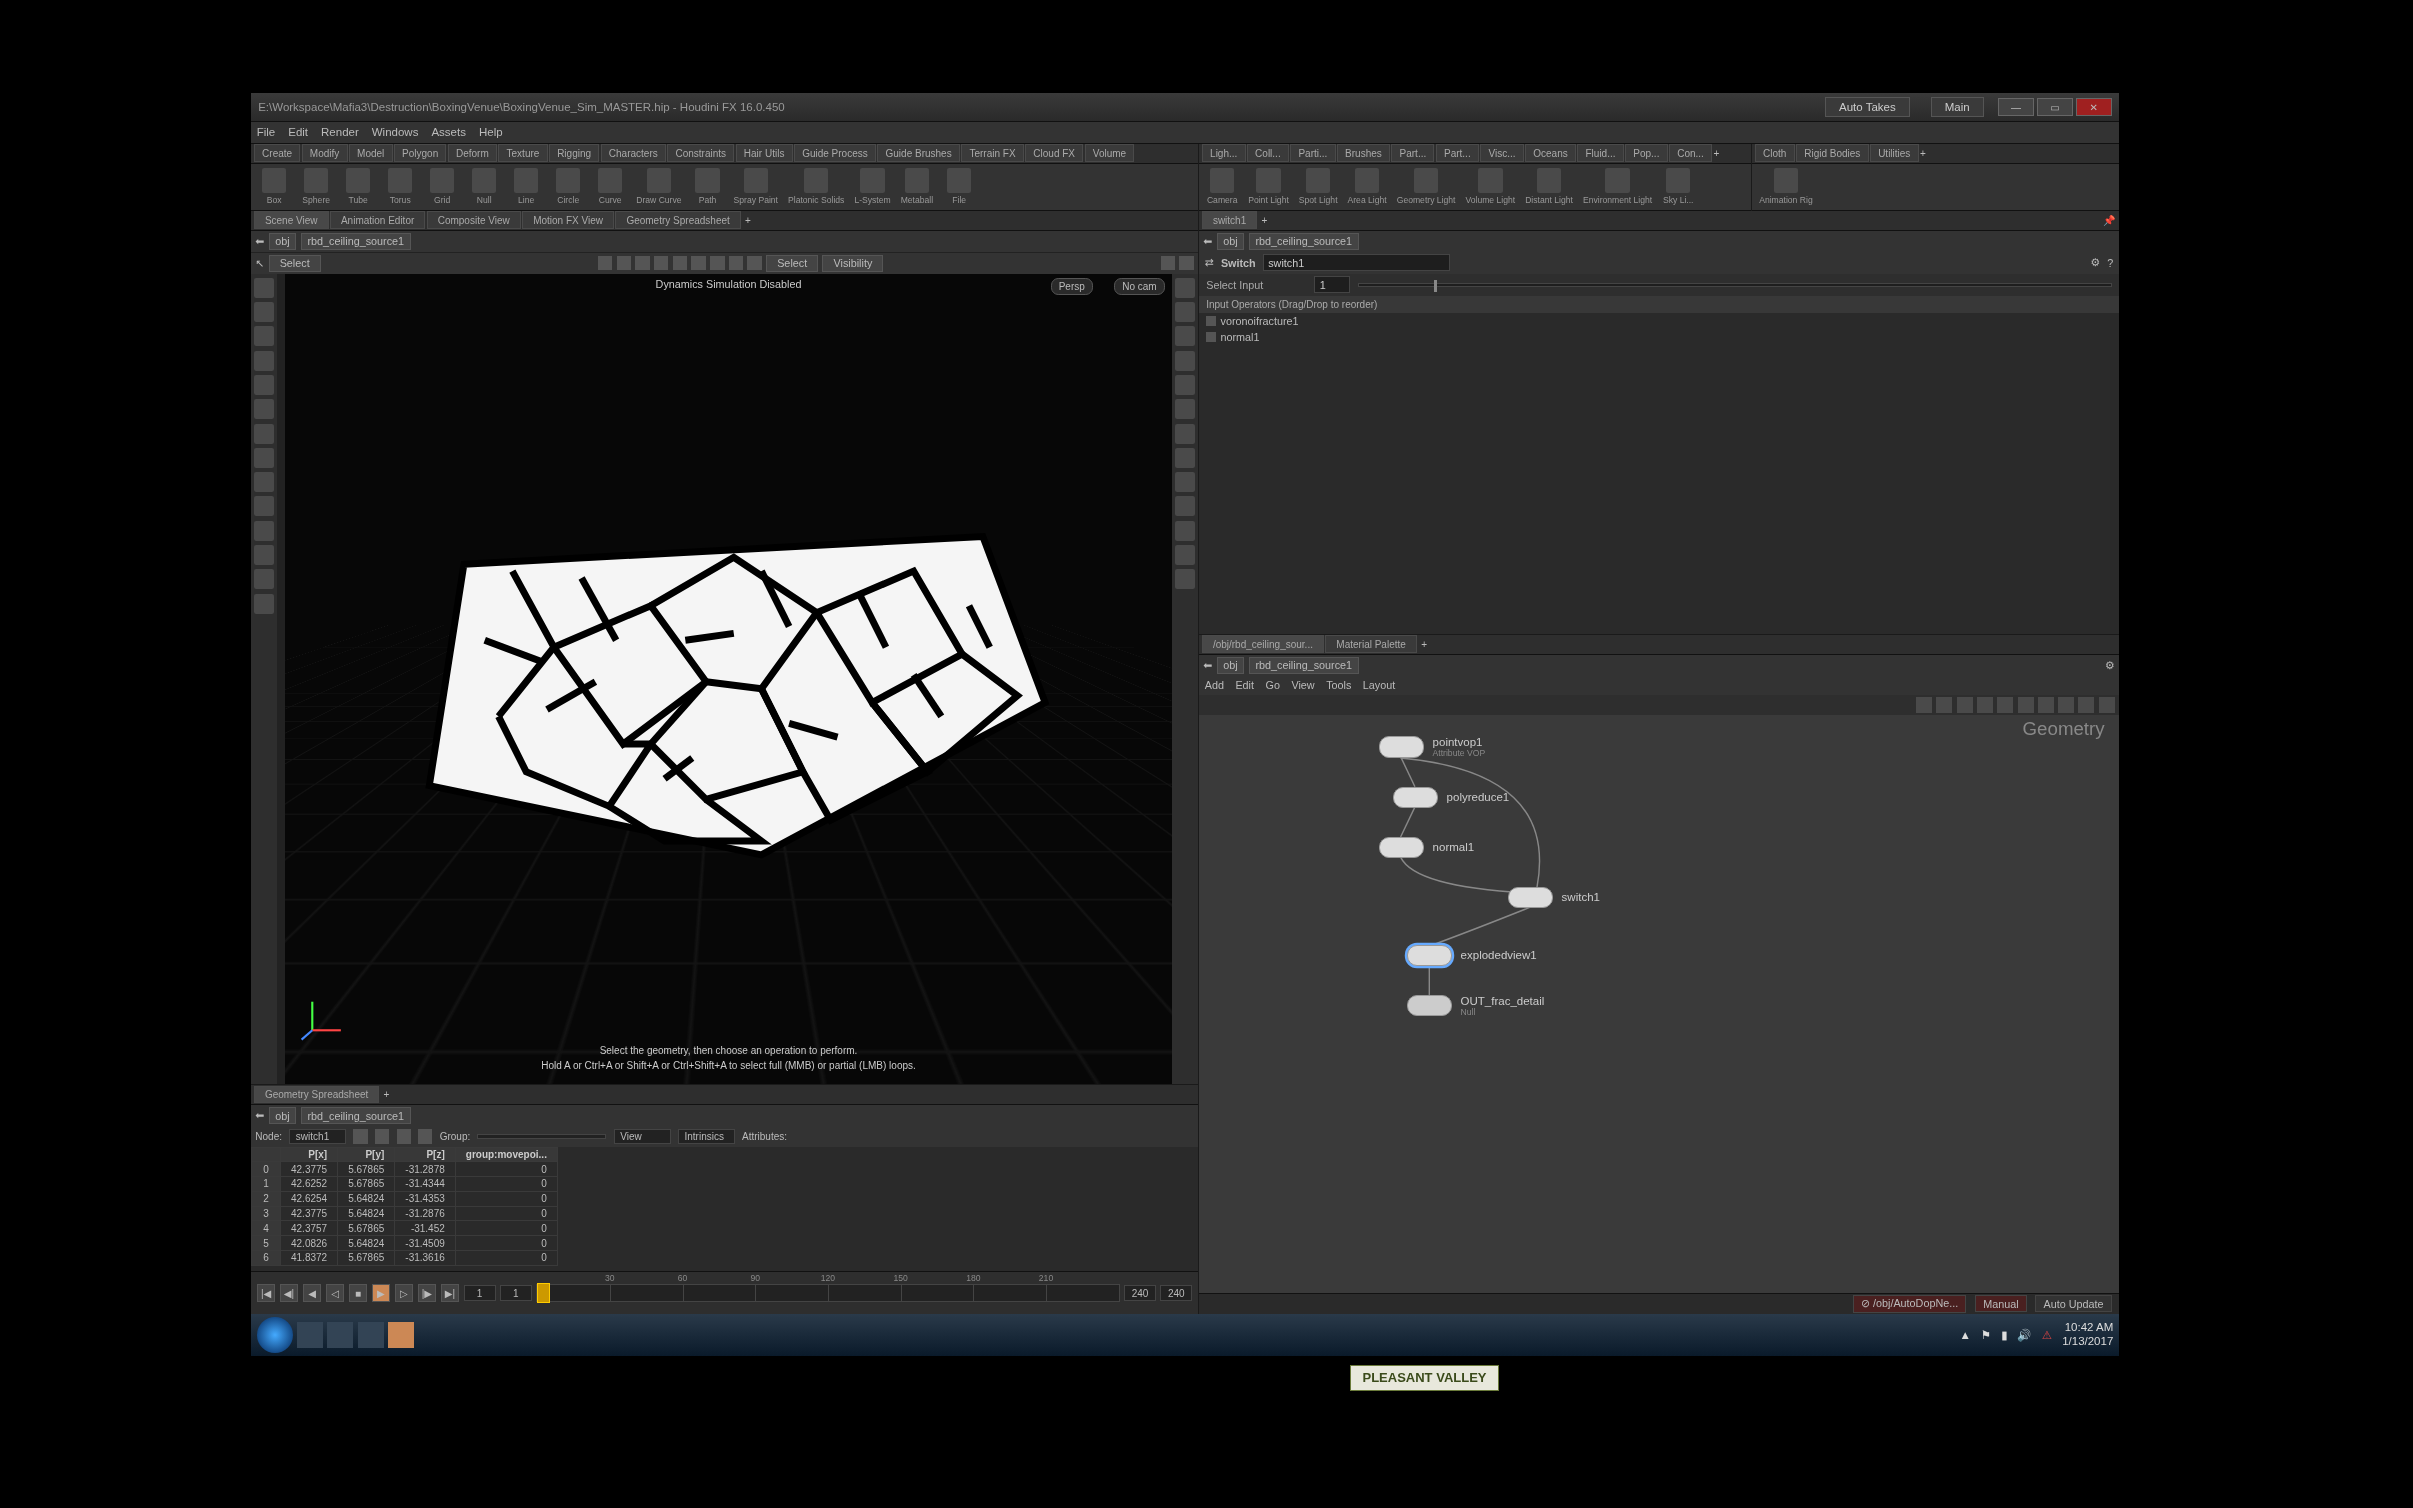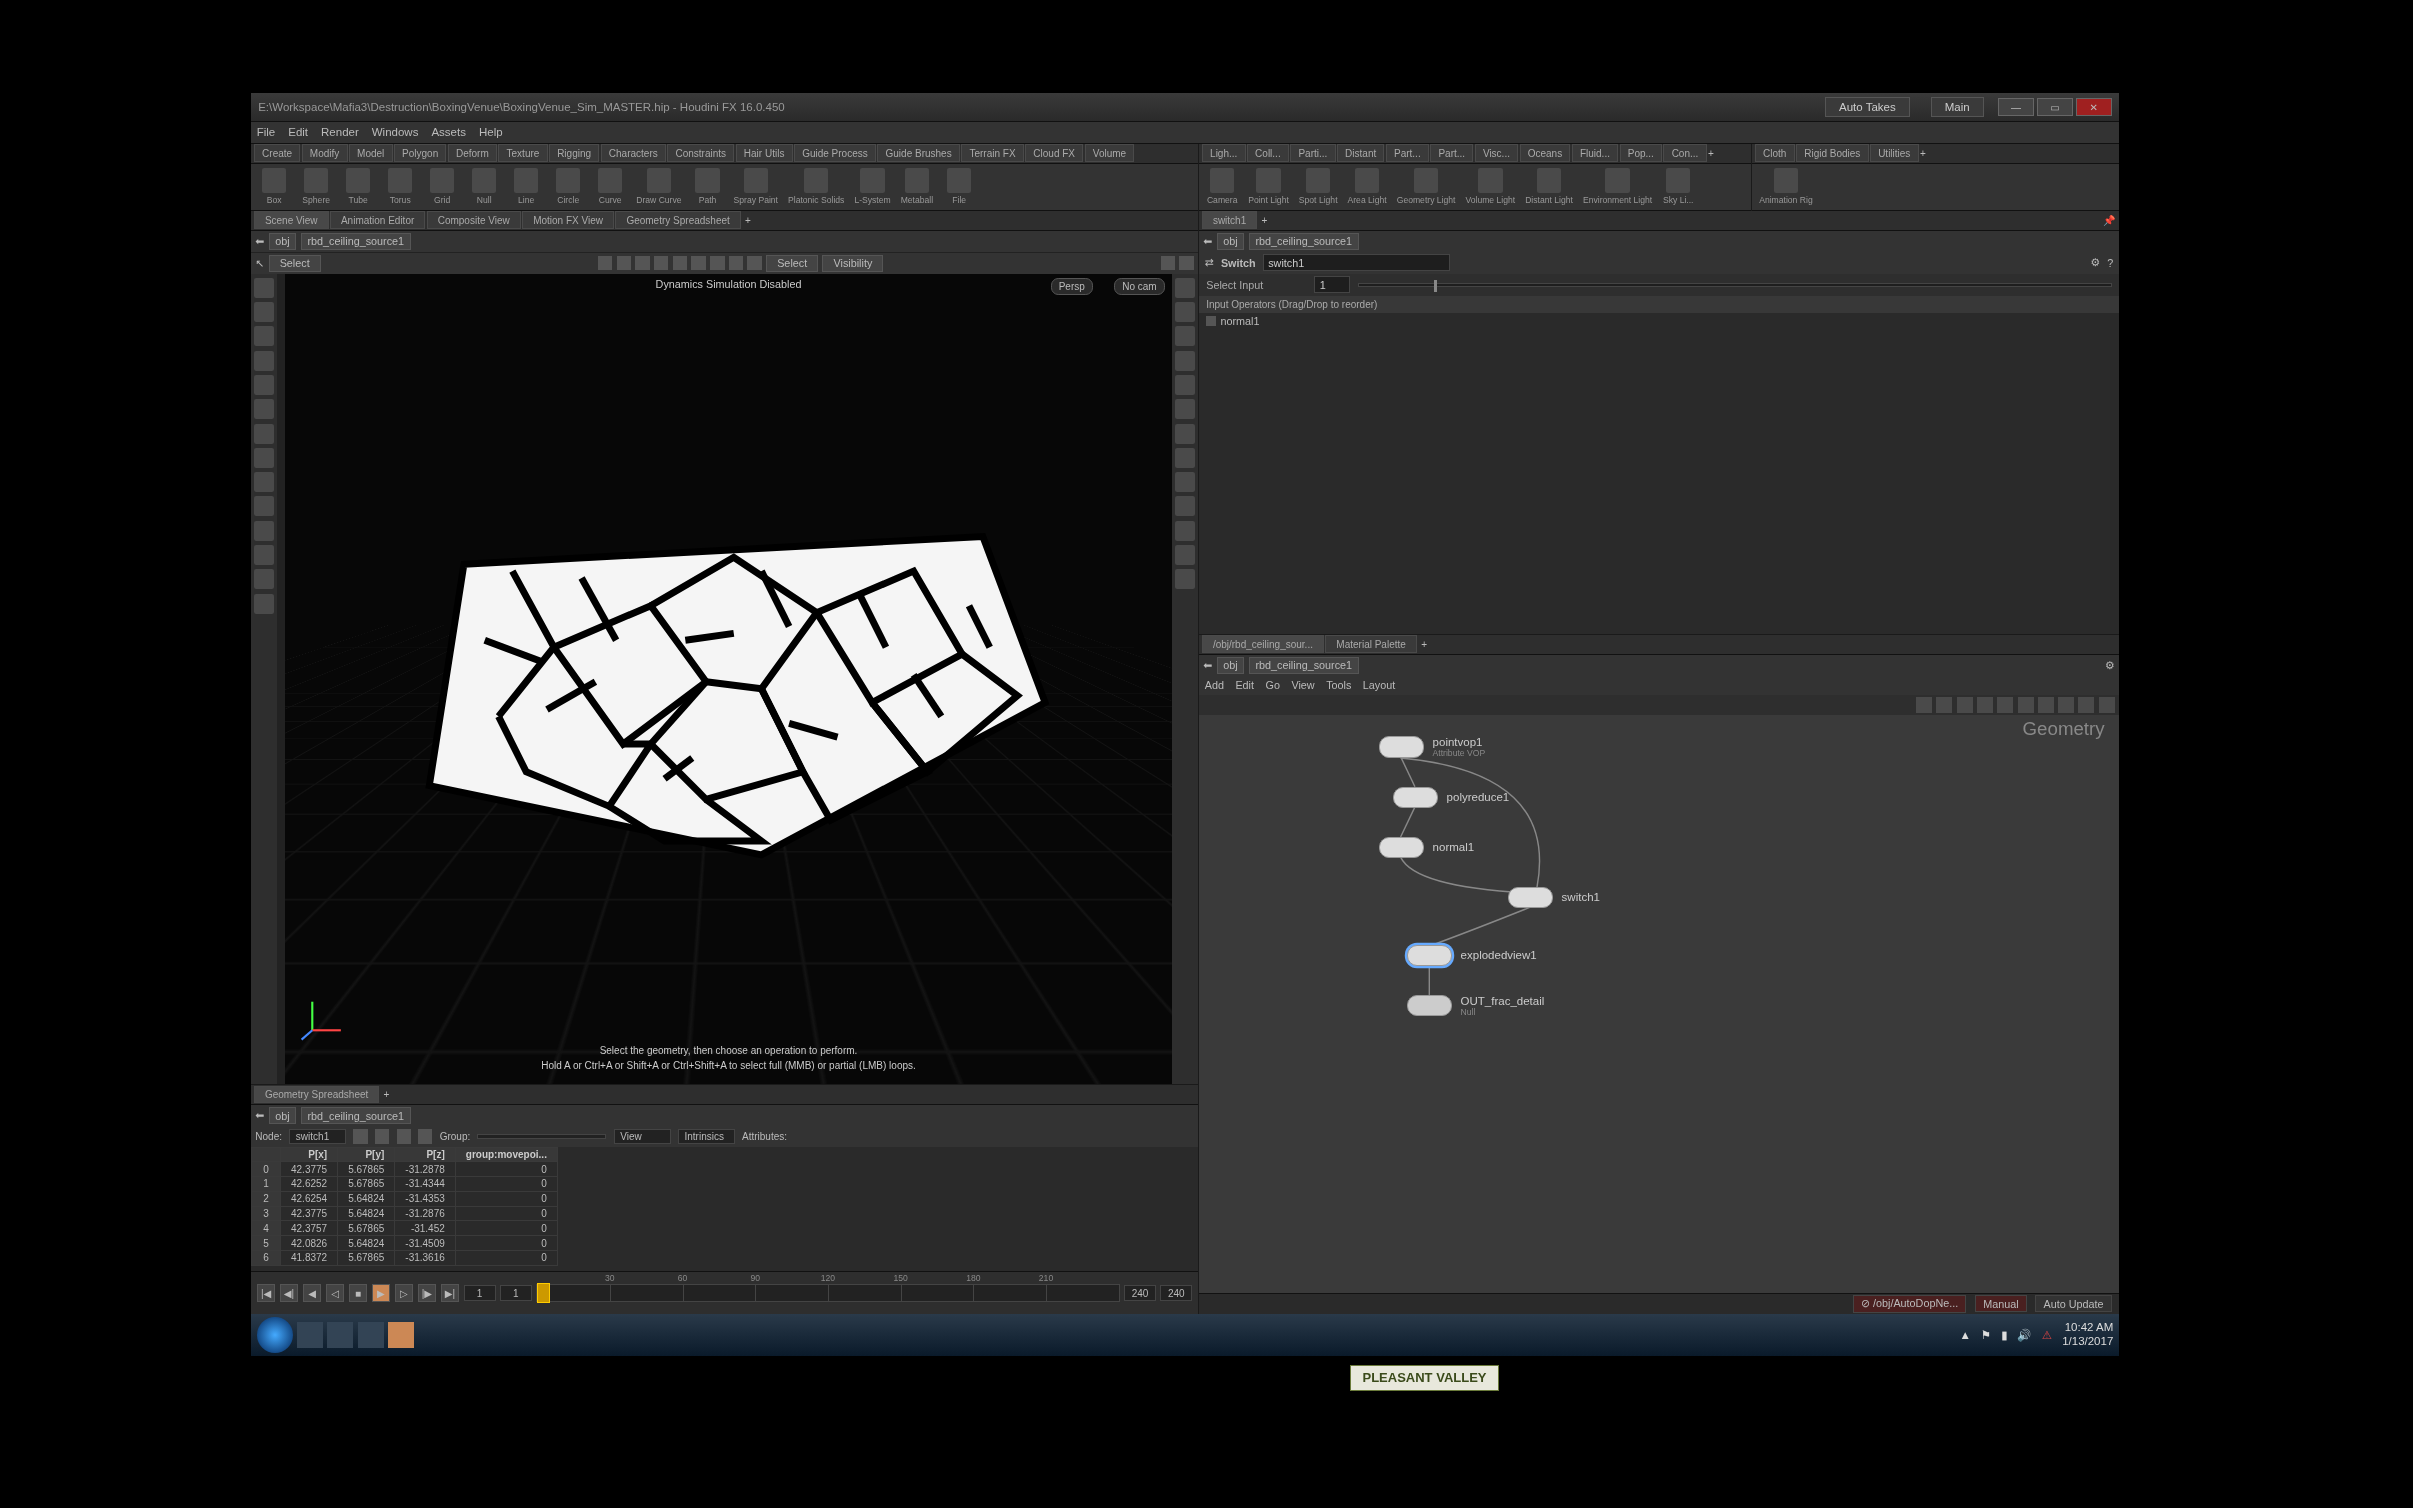--- a/index.html
+++ b/index.html
@@ -206,21 +206,21 @@
               <div class="ic"></div>
               <div class="lbl">File</div>
             </div>
           </div>
 </div>
 <div class="shelf-block" style="width:553px; border-right:1.4px solid #1a1a1a;">
 <div class="shelf-tabs" id="tabs-right">
             <span class="shelf-tab">Ligh...</span>
             <span class="shelf-tab">Coll...</span>
             <span class="shelf-tab">Parti...</span>
-            <span class="shelf-tab">Distant</span>
+            <span class="shelf-tab">Brushes</span>
             <span class="shelf-tab">Part...</span>
             <span class="shelf-tab">Part...</span>
             <span class="shelf-tab">Visc...</span>
             <span class="shelf-tab">Oceans</span>
             <span class="shelf-tab">Fluid...</span>
             <span class="shelf-tab">Pop...</span>
             <span class="shelf-tab">Con...</span>
             <span>+</span>
           </div>
 <div class="shelf-tools" id="tools-right">
@@ -538,20 +538,24 @@
 </div>
 <div class="parm-row">
   <span class="parm-label">Select Input</span>
   <span class="parm-input">1</span>
   <div class="parm-slider">
                 <div style="position:absolute;left:10%;top:-3.6px;width:2.9px;height:11.5px;background:#888"></div>
               </div>
 </div>
 <div class="parm-list-header">Input Operators (Drag/Drop to reorder)</div>
 <div class="parm-list">
+  <div class="parm-list-item">
+                <span class="dot"></span>
+                <span>voronoifracture1</span>
+              </div>
   <div class="parm-list-item">
                 <span class="dot"></span>
                 <span>normal1</span>
               </div>
 </div>
 </div>
 
 <div class="network-pane">
 <div class="pane-tabs">
   <span class="pane-tab active">/obj/rbd_ceiling_sour...</span>

